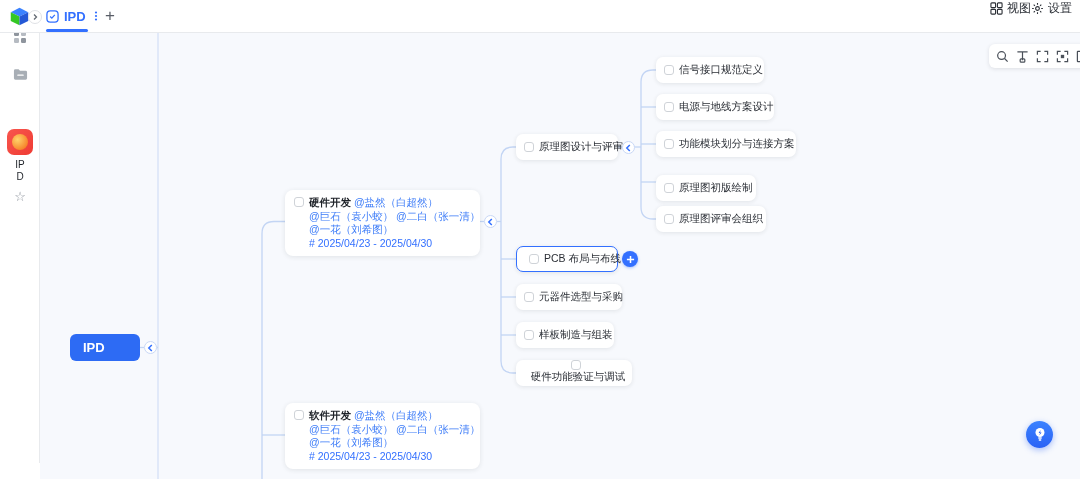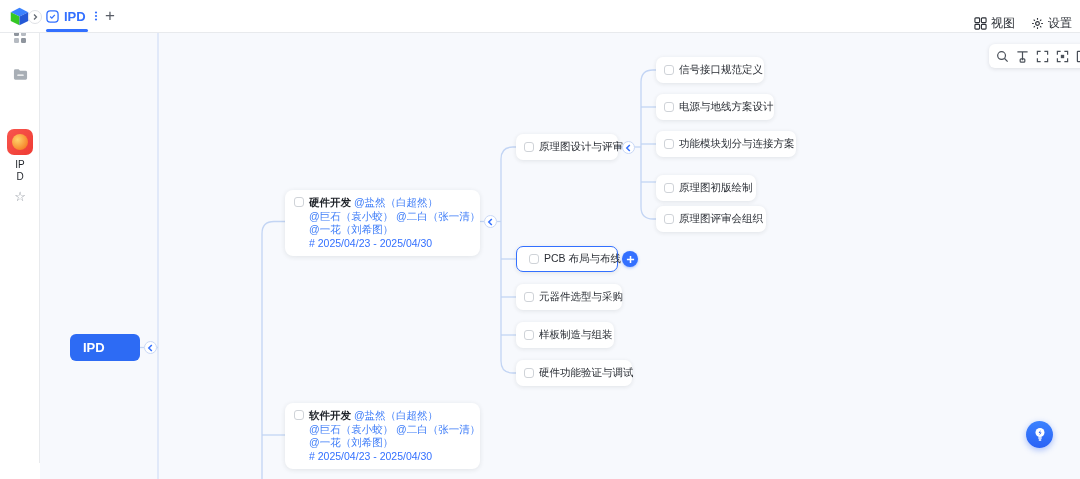--- a/index.html
+++ b/index.html
@@ -16,21 +16,21 @@
     display:flex; align-items:center; justify-content:center; color:#646A73; }
   .tab { position:absolute; left:46px; top:0; height:32px; display:flex;
     align-items:center; gap:5px; color:#3370FF; }
   .tab-title { font-size:13px; font-weight:bold; color:#3370FF; }
   .tab-underline { position:absolute; left:46px; bottom:0px; width:42px; height:3px;
     border-radius:2px; background:#3370FF; }
   .new-tab { position:absolute; left:98px; top:4px; width:24px; height:24px;
     display:flex; align-items:center; justify-content:center;
     font-size:17px; color:#585D66; cursor:pointer; }
   .topbar-right { position:absolute; right:8px; top:0; height:32px;
-    display:flex; align-items:flex-end; gap:16px; }
+    display:flex; align-items:flex-start; }
   .tb-item { display:flex; align-items:center; gap:4px; font-size:12px;
     color:#2B2F36; cursor:pointer; }
 
   
   .rail { position:absolute; left:0; top:17px; width:40px; height:446px;
     background:#fff; border-right:1px solid #E8EAED; z-index:20; }
   .rail-icon { position:absolute; left:0; width:40px; display:flex;
     justify-content:center; }
   .doc-icon { position:absolute; left:7px; top:112px; width:26px; height:26px;
     border-radius:7px; background:linear-gradient(135deg,#F8564E,#EF3B33);
@@ -245,21 +245,21 @@
   </div>
 
   <div class="node" style="left:516px; top:284px; width:106px;">
     <span class="cb"></span>
     <span>元器件选型与采购</span>
   </div>
   <div class="node" style="left:516px; top:322px; width:98px;">
     <span class="cb"></span>
     <span>样板制造与组装</span>
   </div>
-  <div class="node" style="left:516px; top:360px; width:116px;">
+  <div class="node" style="left:516px; top:360px; width:116px;flex-direction:column;">
     <span class="cb"></span>
     <span>硬件功能验证与调试</span>
   </div>
 
   <div class="node" style="left:656px; top:57px; width:108px;">
     <span class="cb"></span>
     <span>信号接口规范定义</span>
   </div>
   <div class="node" style="left:656px; top:94px; width:118px;">
     <span class="cb"></span>

